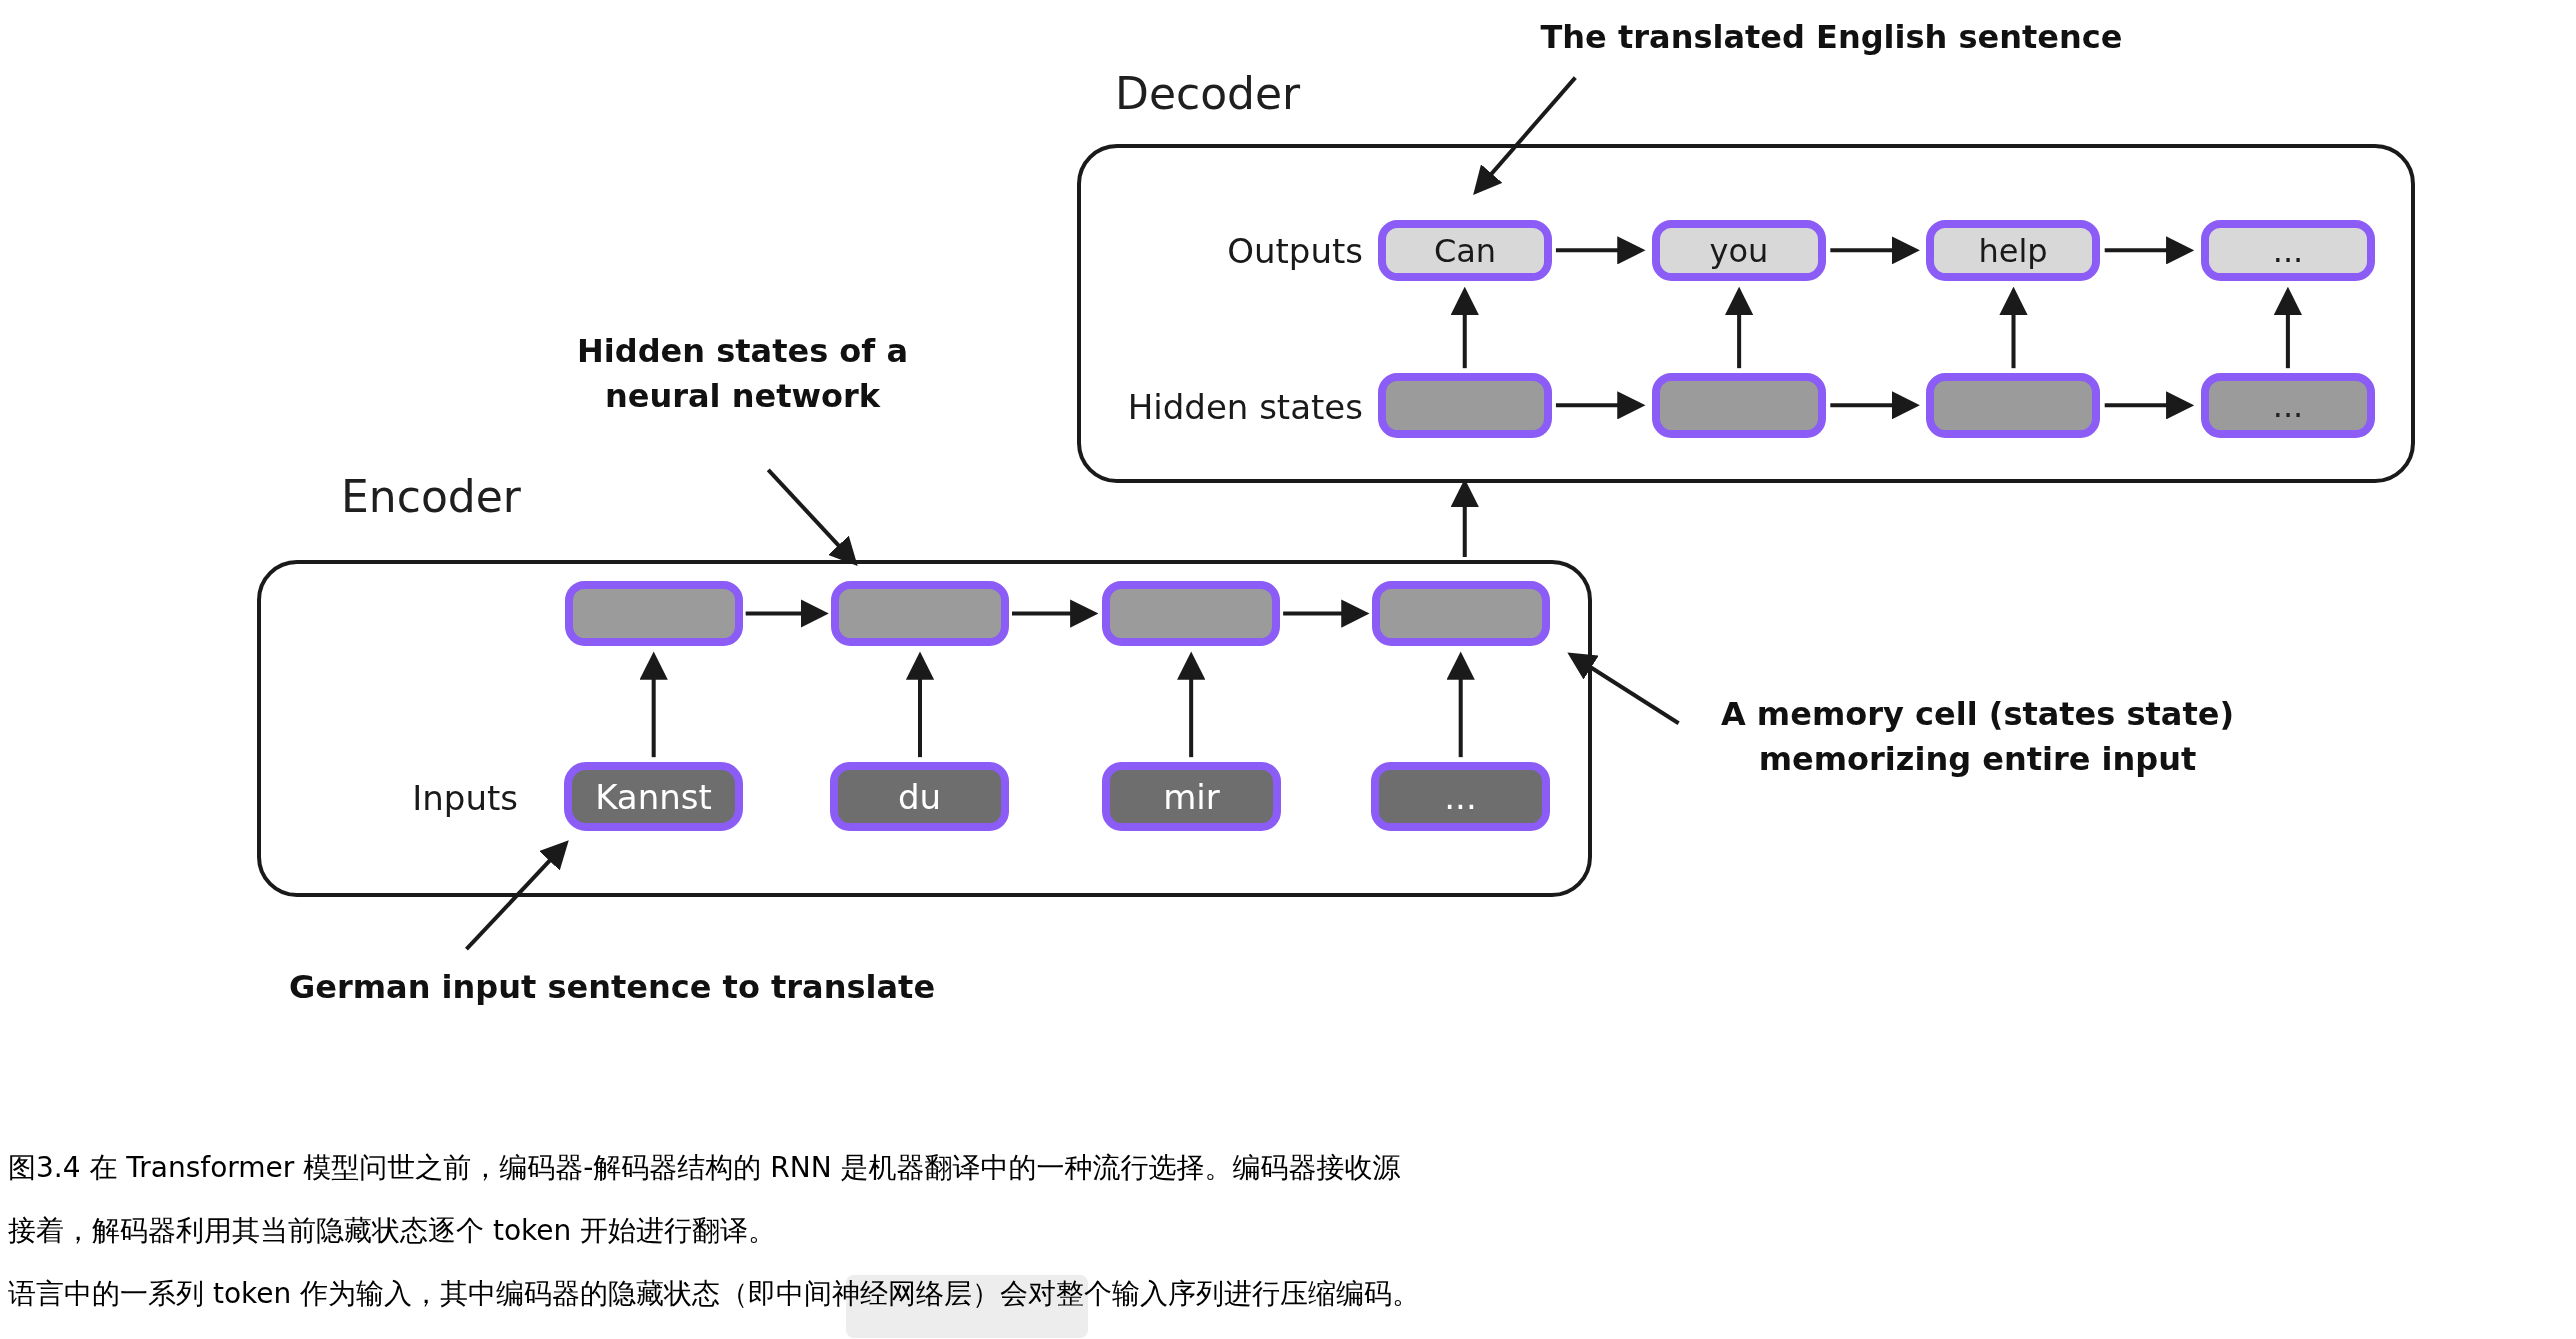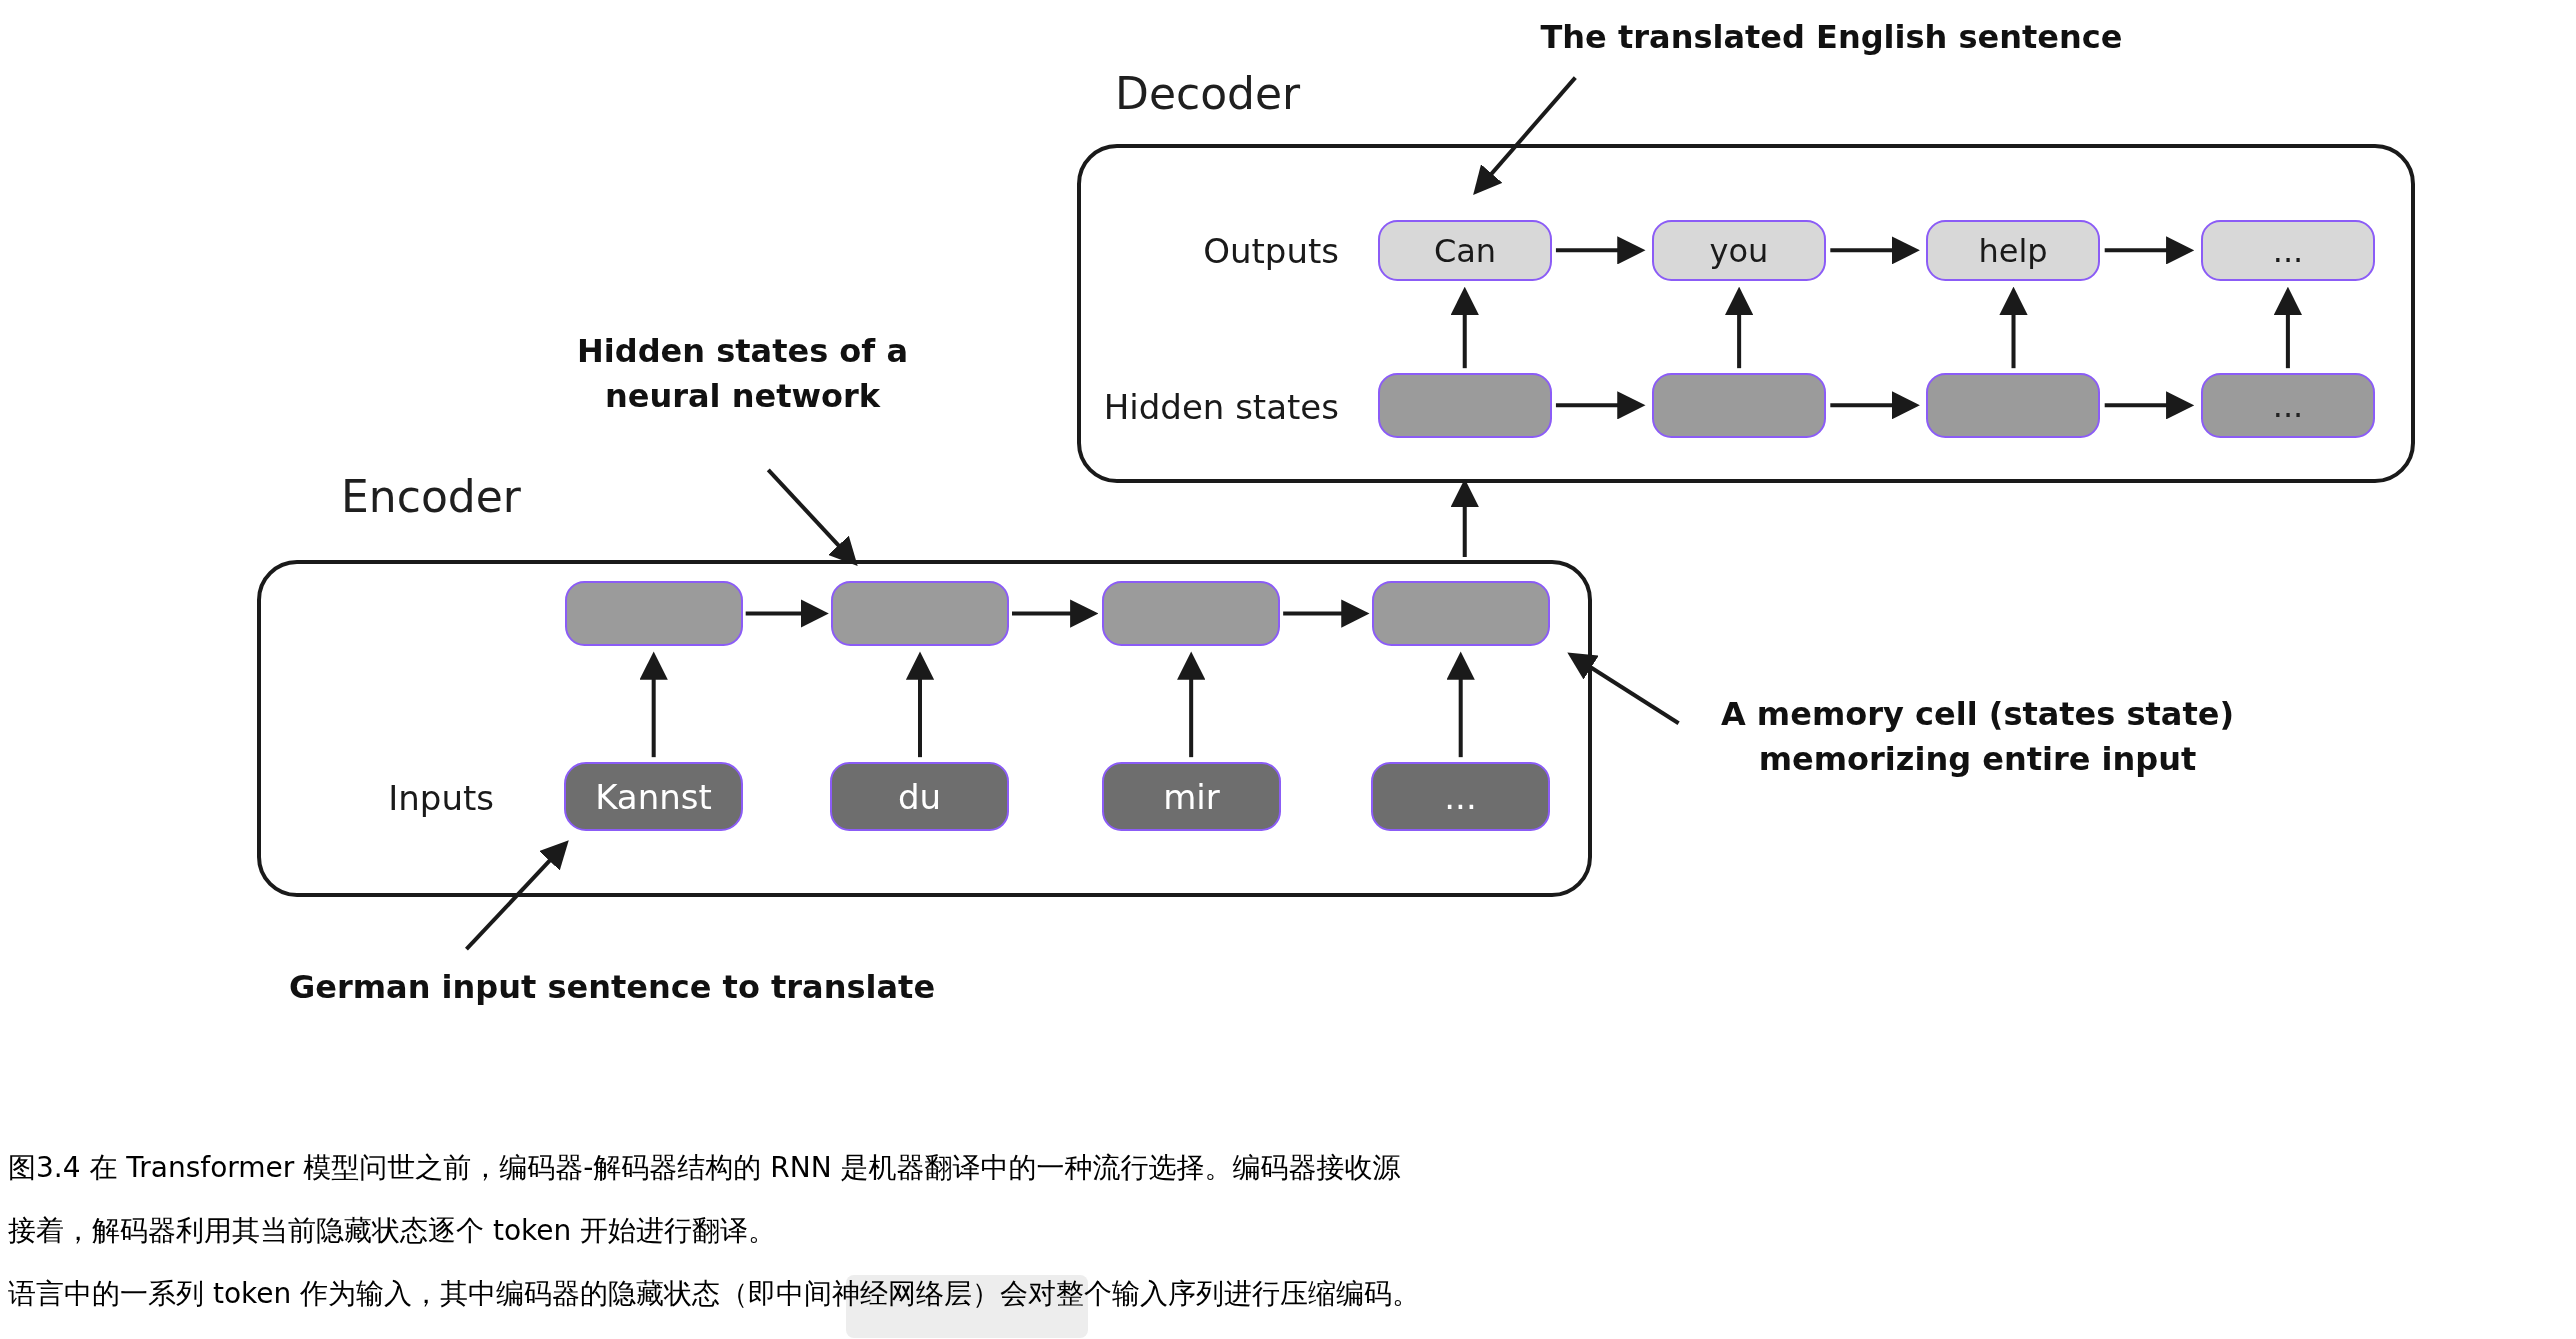--- a/index.html
+++ b/index.html
@@ -28,26 +28,27 @@
     z-index:2;
     white-space:nowrap;
   }
   .row-label{
     position:absolute;
     font-size:34px;
     color:#1a1a1a;
     z-index:2;
     text-align:right;
     white-space:nowrap;
+    padding-left:24px;
   }
   .box{
     position:absolute;
     width:174px;
     height:61px;
-    border:2px solid #8b5cf6;
+    border:8px solid #8b5cf6;
     border-radius:19.4px;
     box-sizing:border-box;
     display:flex;
     align-items:center;
     justify-content:center;
     font-size:32px;
     z-index:2;
     white-space:nowrap;
   }
   .out{top:220px;background:#d8d8d8;color:#1a1a1a;}

